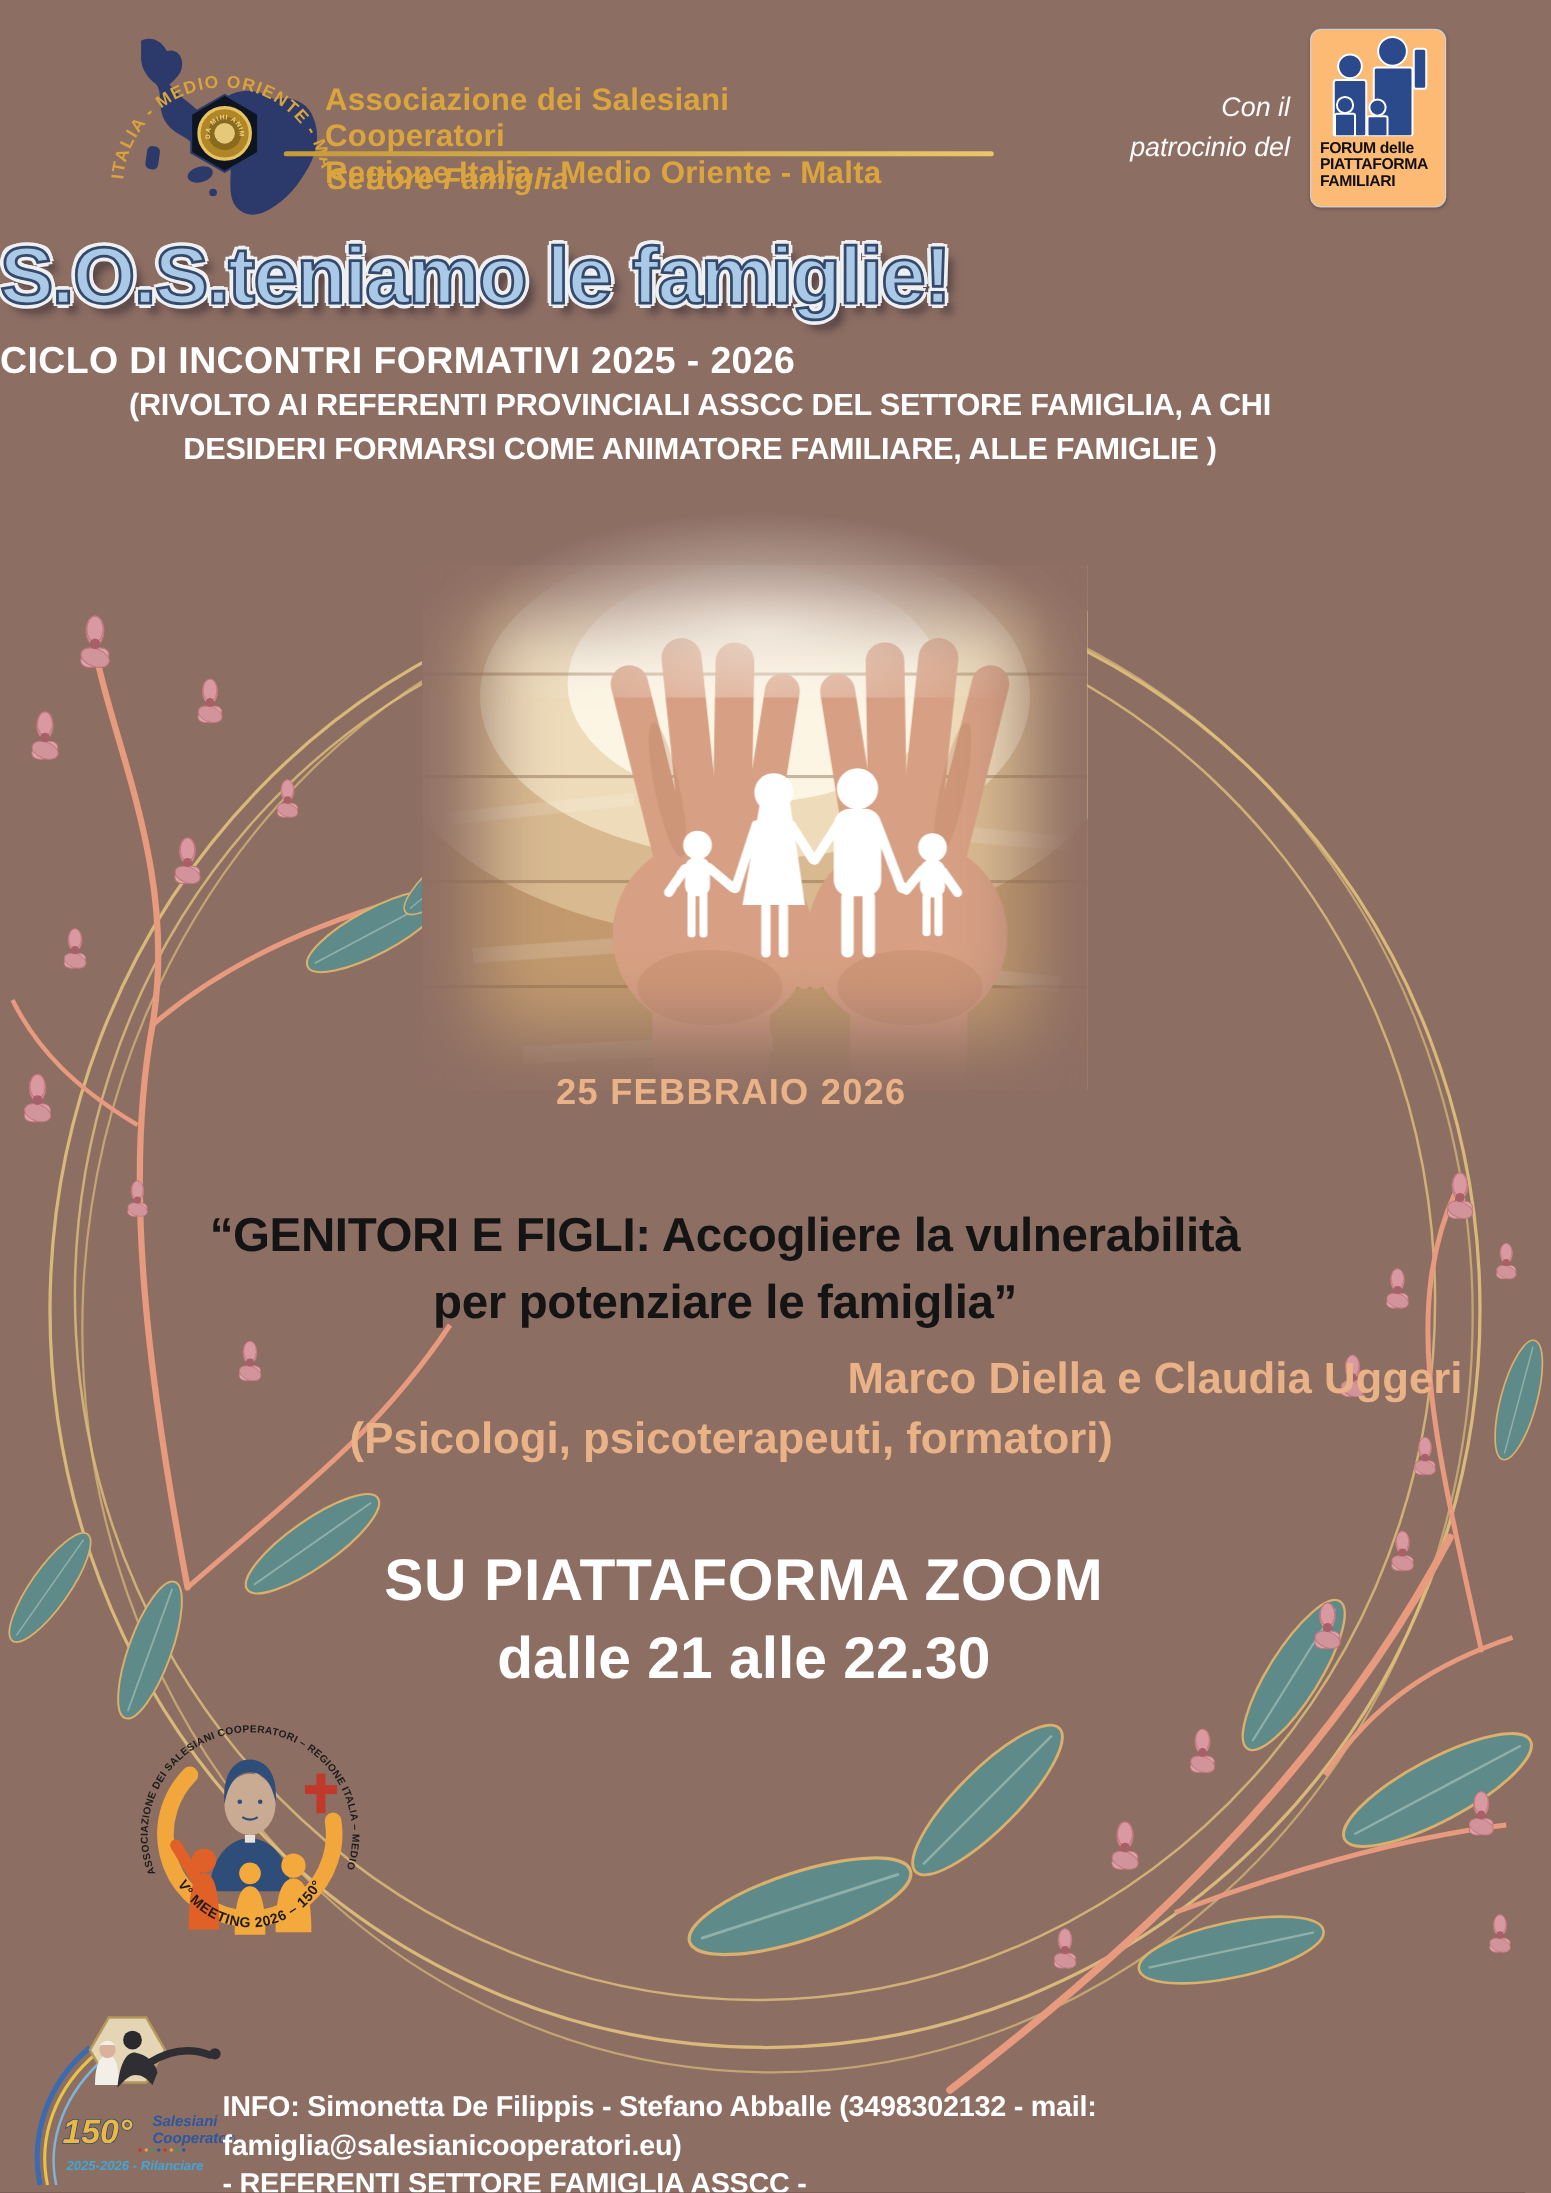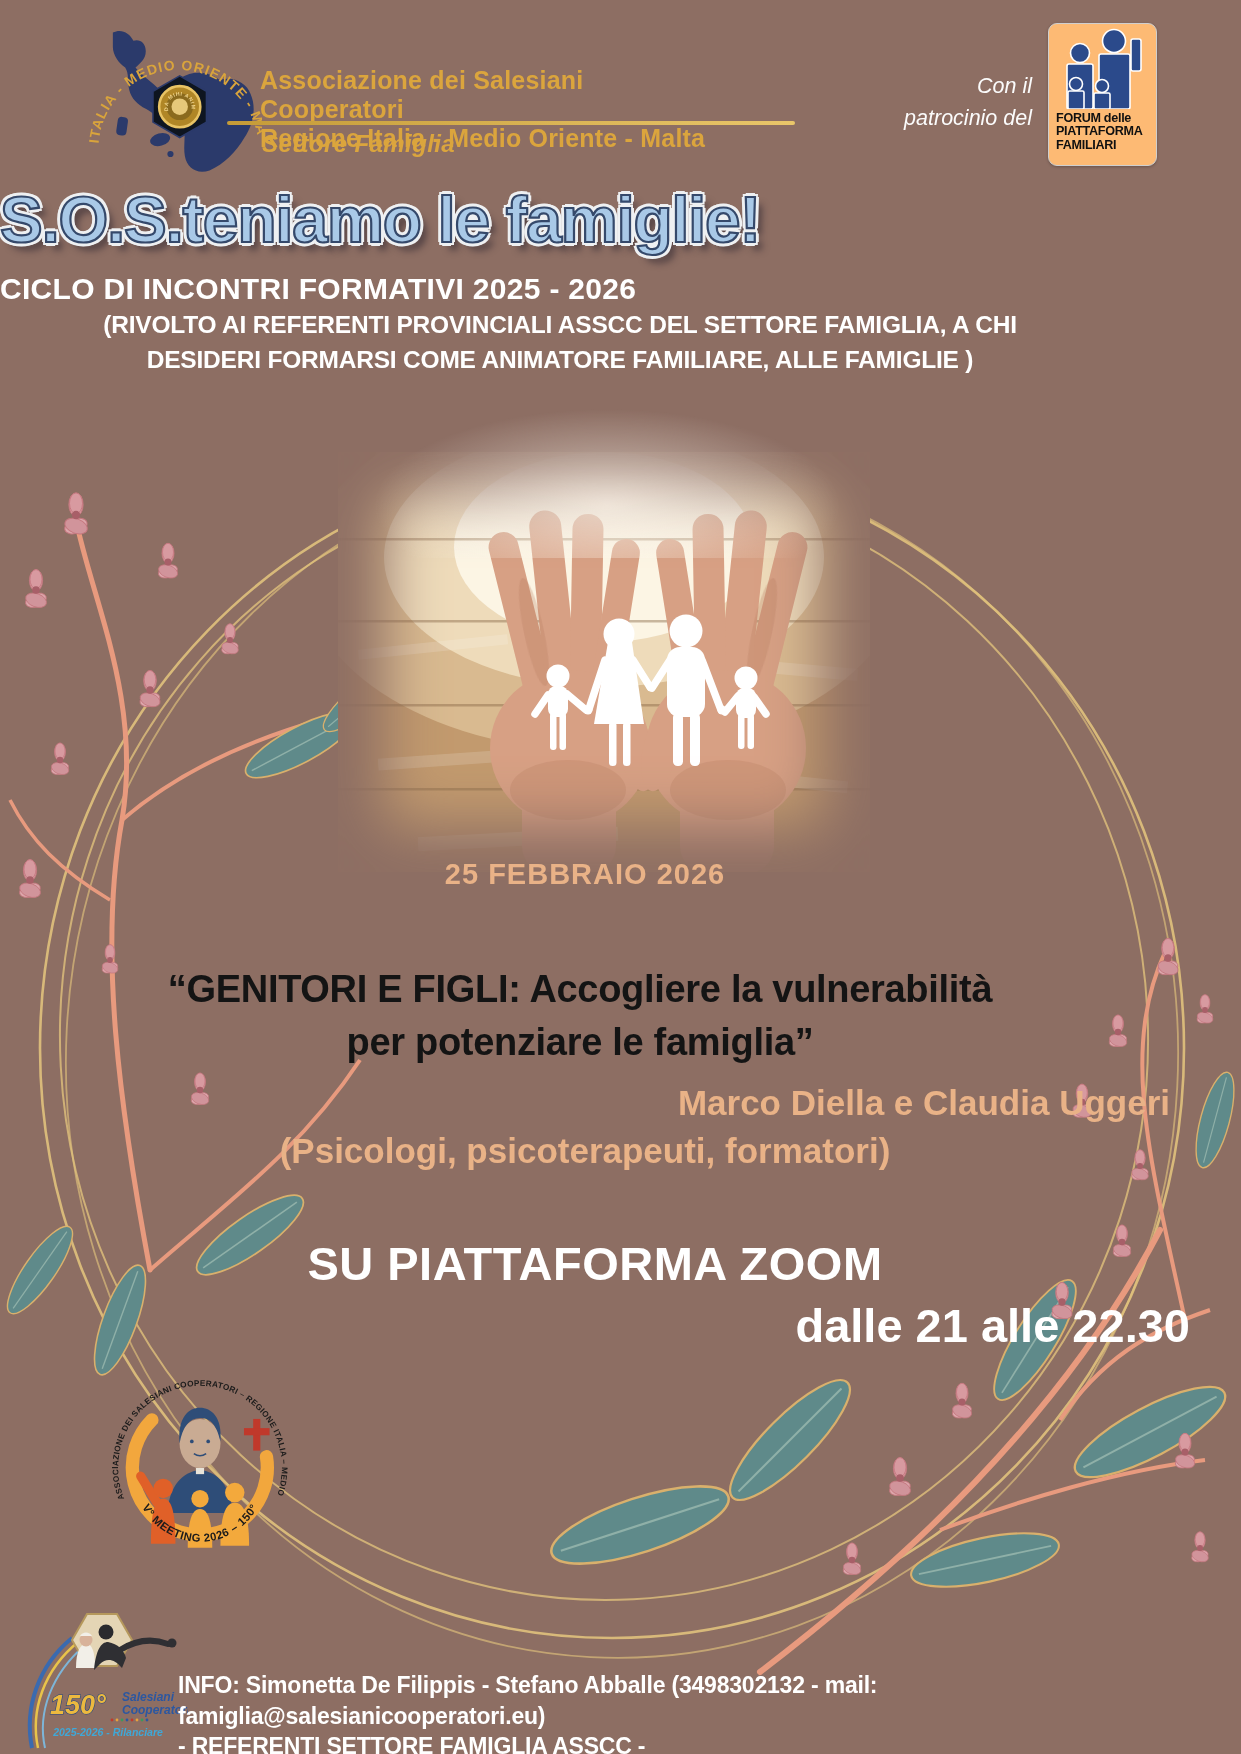--- a/index.html
+++ b/index.html
@@ -32,21 +32,21 @@
   
   .photo{left:338px;top:452px;width:532px;height:420px;}
   .photo-vignette{left:338px;top:452px;width:532px;height:420px;box-shadow:inset 0 0 58px 46px #8d6e63;}
   .photo-glow{left:372px;top:408px;width:470px;height:150px;background:radial-gradient(ellipse at 50% 65%,rgba(255,248,238,.65),rgba(255,248,238,0) 70%);}
   
   .date{left:0;top:858px;width:1170px;text-align:center;color:#e9b287;font-size:29px;font-weight:800;letter-spacing:1px;}
   .talk{left:0;top:948px;width:1160px;text-align:center;color:#141414;font-size:38px;font-weight:800;line-height:1.4;letter-spacing:-.3px;margin-top:15px;}
   .speakers{left:0;top:1083px;width:1170px;text-align:right;color:#e9b287;font-size:35px;font-weight:800;}
   .roles{left:0;top:1131px;width:1170px;text-align:center;color:#e9b287;font-size:35px;font-weight:800;}
   .platform{left:0;top:1236px;width:1190px;text-align:center;color:#fff;font-size:47px;font-weight:900;letter-spacing:.5px;}
-  .time{left:0;top:1298px;width:1190px;text-align:right;color:#fff;font-size:47px;font-weight:900;}
+  .time{left:0;top:1298px;width:1190px;text-align:center;color:#fff;font-size:47px;font-weight:900;}
   
   .meeting-logo{left:110px;top:1378px;width:180px;height:180px;}
   .anniv-logo{left:22px;top:1598px;width:166px;height:152px;}
   .info{left:178px;top:1670px;width:1062px;color:#fff;font-size:23px;font-weight:800;line-height:1.33;letter-spacing:-.2px;}
   .decor{left:0;top:0;width:1241px;height:1754px;}
   .content{position:absolute;inset:0;}
 </style>
 </head>
 <body>
 

